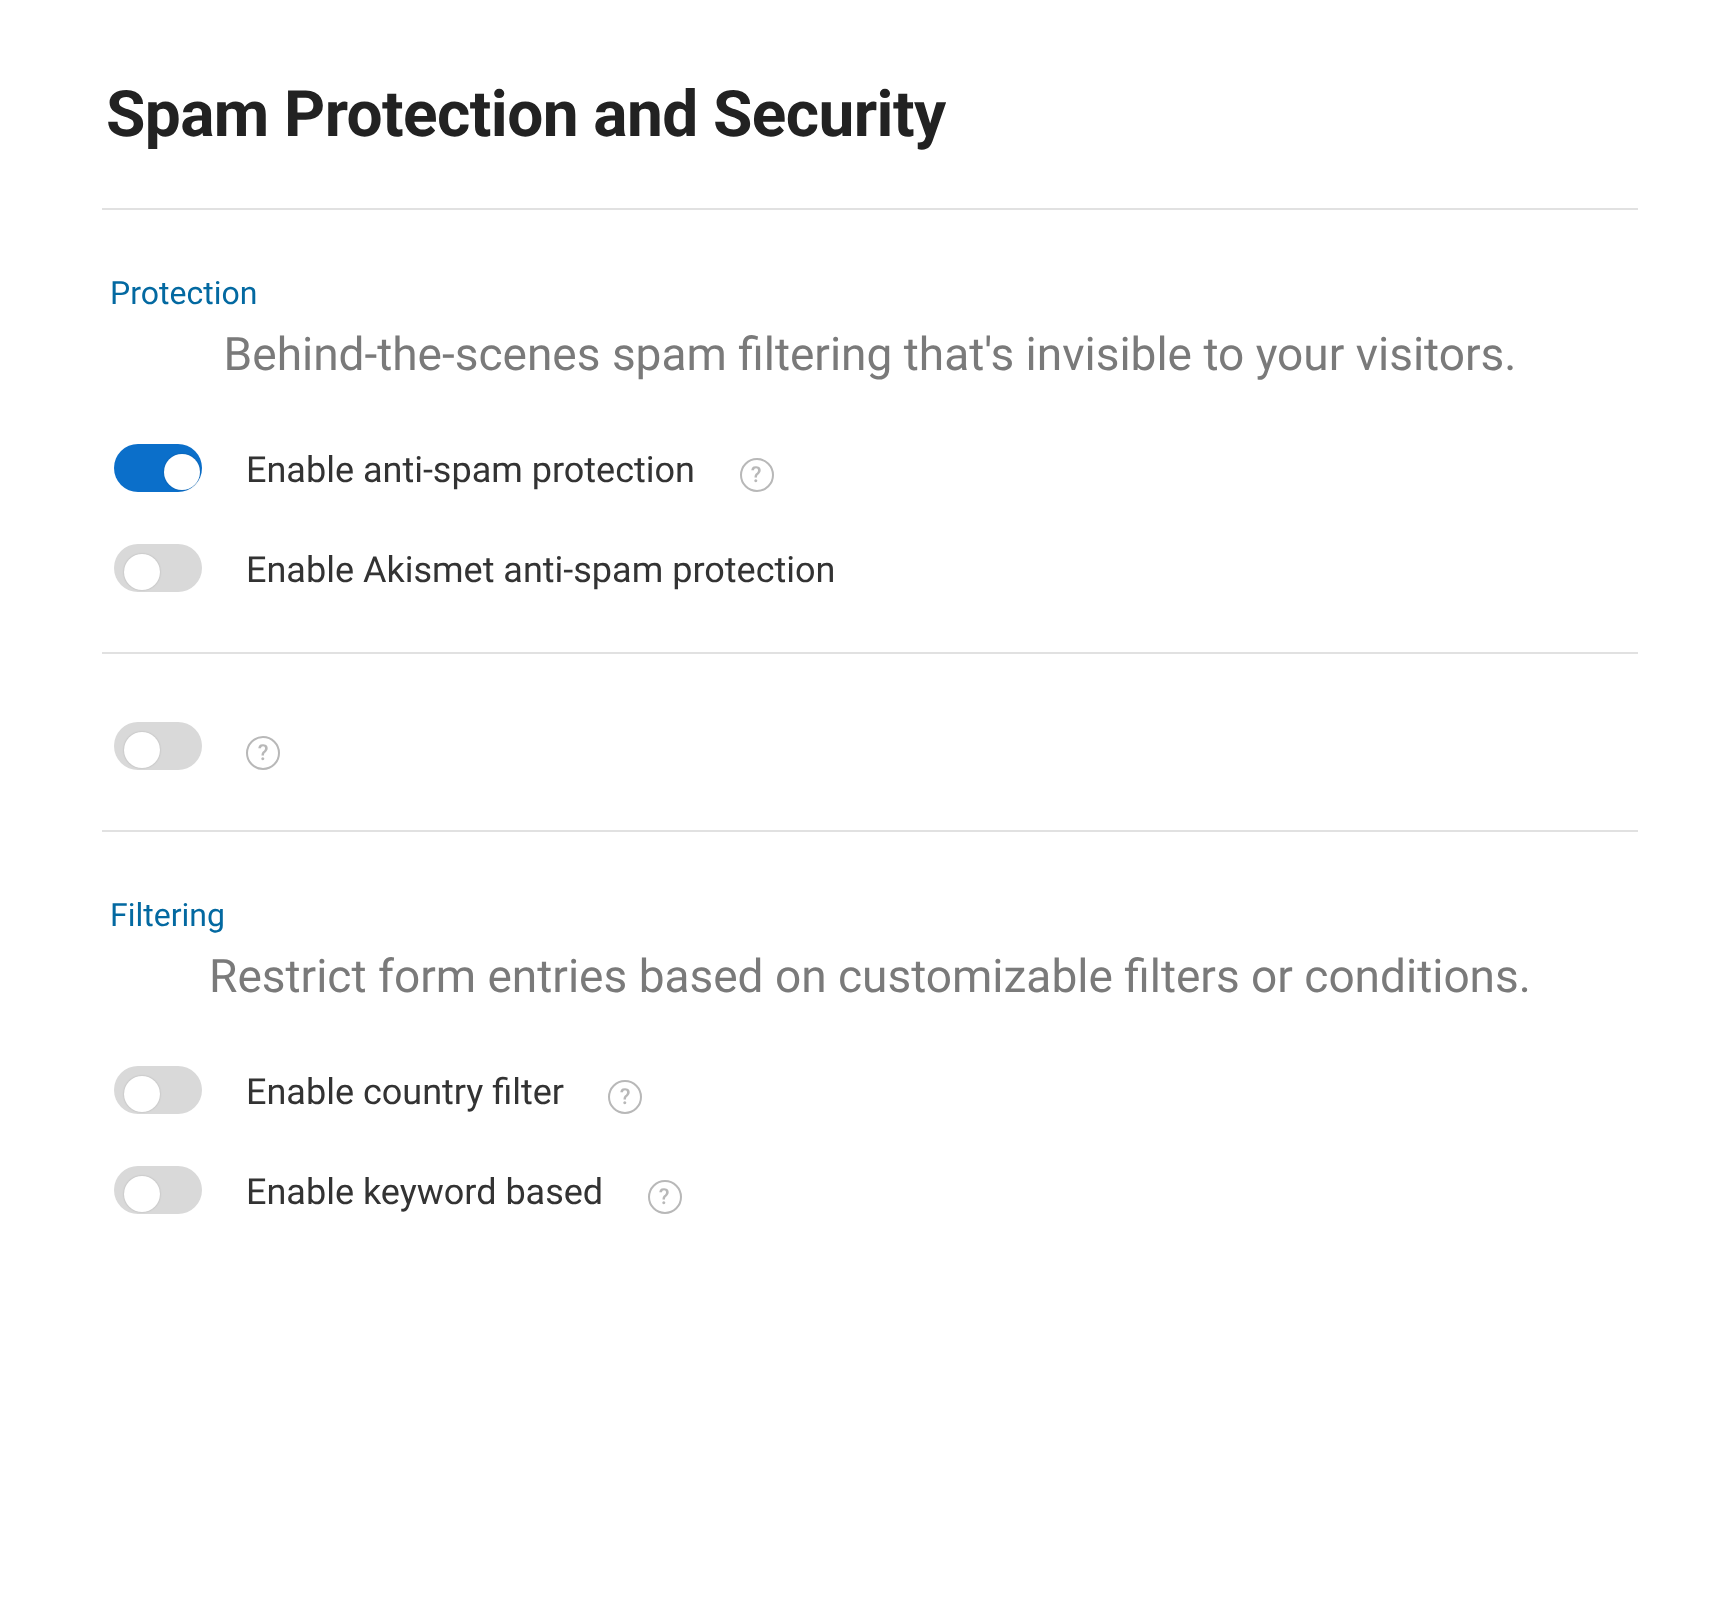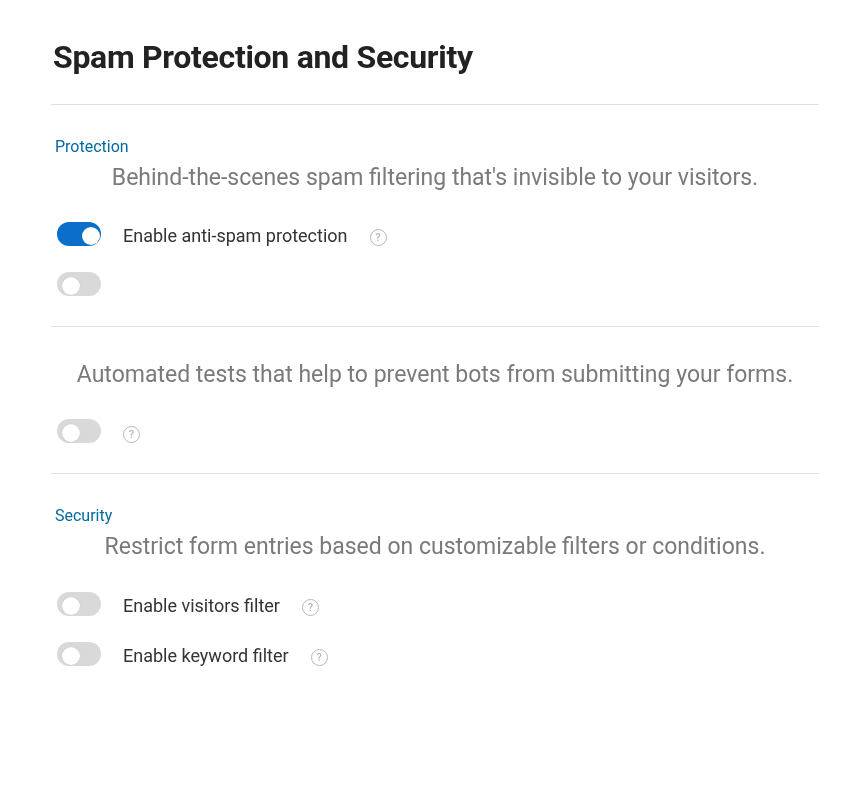--- a/index.html
+++ b/index.html
@@ -122,51 +122,51 @@
           <div class="knob"></div>
         </div>
       <span class="option-label">Enable anti-spam protection</span>
       <span class="help-icon">?</span>
     </div>
 
     <div class="option-row">
       <div class="toggle off">
           <div class="knob"></div>
         </div>
+      <span class="option-label">Enable Akismet anti-spam protection</span>
     </div>
   </div>
 
   <hr class="divider">
 
   <div class="section">
-    <div class="section-desc">Automated tests that help to prevent bots from submitting your forms.</div>
 
     <div class="option-row">
       <div class="toggle off">
           <div class="knob"></div>
         </div>
       <span class="help-icon">?</span>
     </div>
   </div>
 
   <hr class="divider">
 
   <div class="section">
-    <div class="section-title">Security</div>
+    <div class="section-title">Filtering</div>
     <div class="section-desc">Restrict form entries based on customizable filters or conditions.</div>
 
     <div class="option-row">
       <div class="toggle off">
           <div class="knob"></div>
         </div>
-      <span class="option-label">Enable visitors filter</span>
+      <span class="option-label">Enable country filter</span>
       <span class="help-icon">?</span>
     </div>
 
     <div class="option-row">
       <div class="toggle off">
           <div class="knob"></div>
         </div>
-      <span class="option-label">Enable keyword filter</span>
+      <span class="option-label">Enable keyword based</span>
       <span class="help-icon">?</span>
     </div>
   </div>
 </div>
 
 </body></html>

